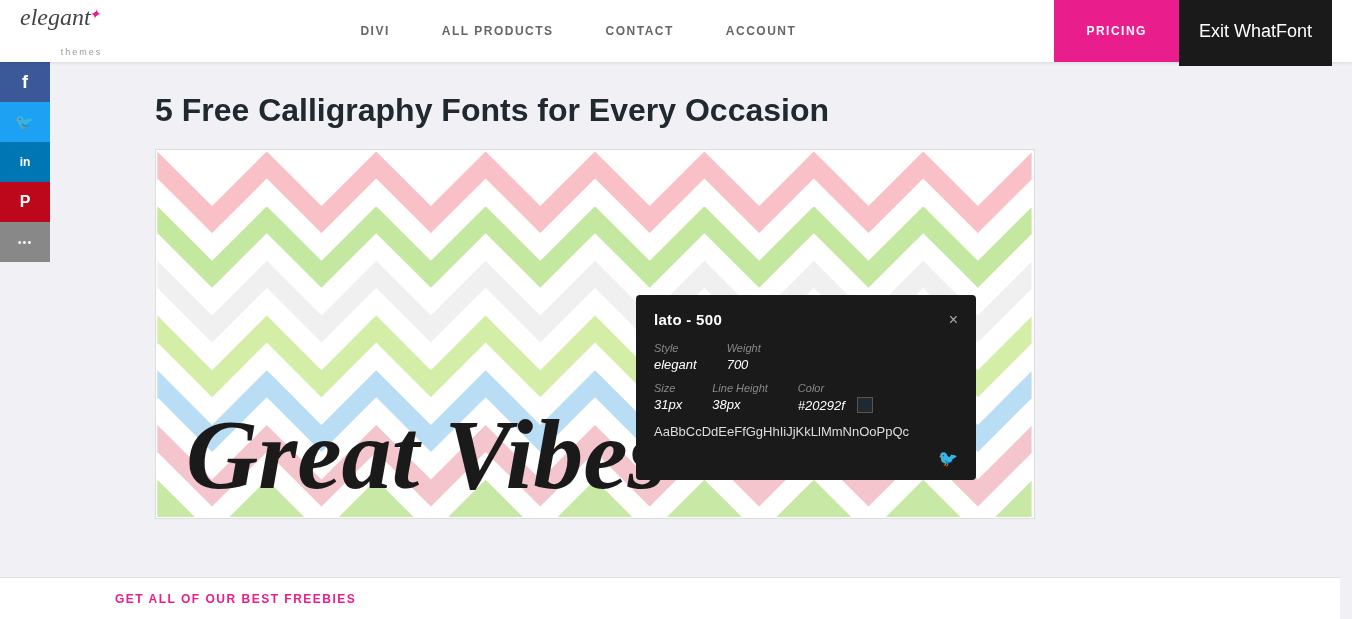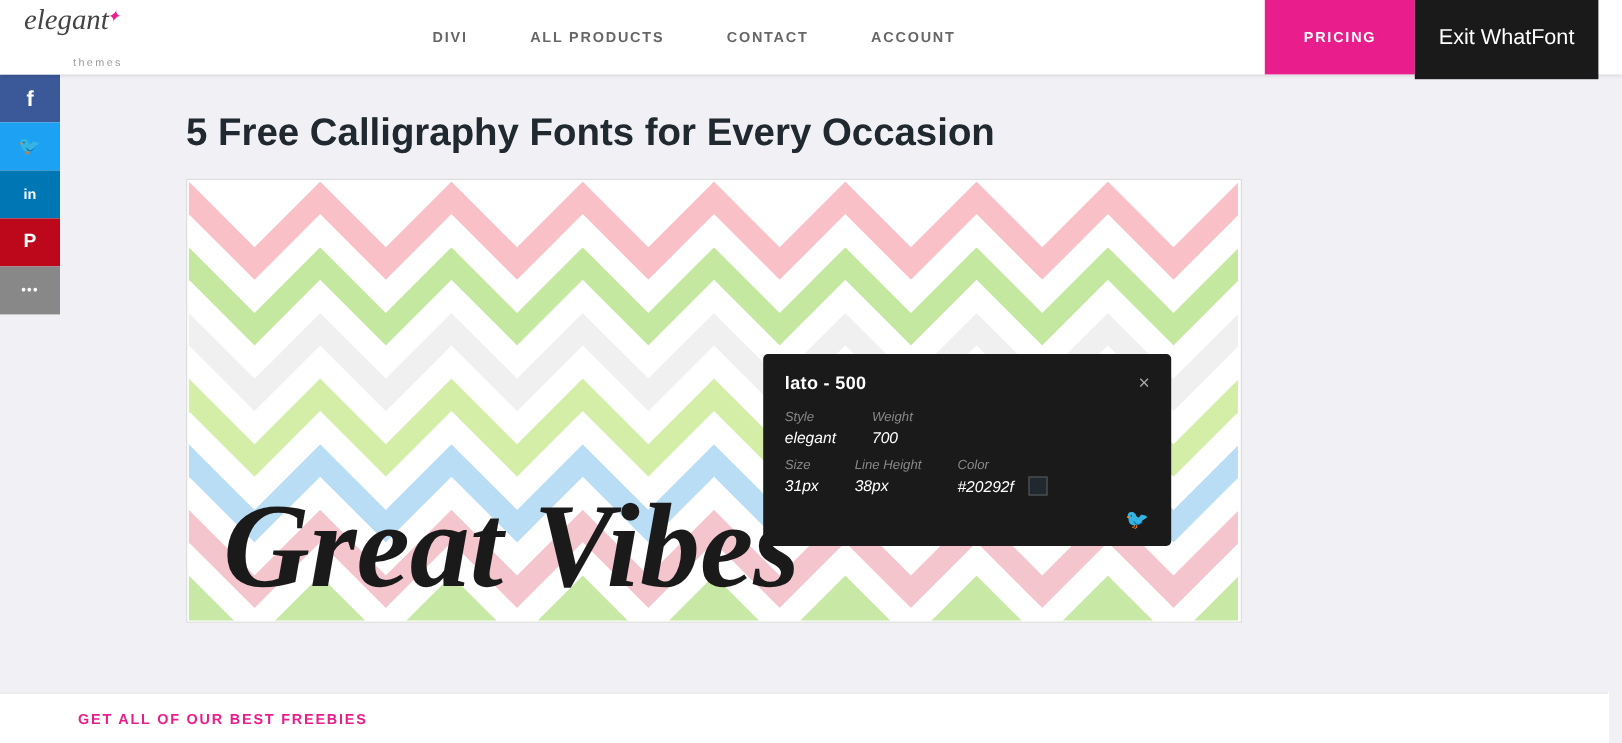--- a/index.html
+++ b/index.html
@@ -224,21 +224,21 @@
     
     .bottom-bar {
       position: fixed;
       bottom: 0;
       left: 0;
       right: 12px;
       height: 42px;
       background: #fff;
       display: flex;
       align-items: center;
-      padding: 0 65px;
+      padding: 0 115px;
       border-top: 1px solid #e0e0e0;
     }
     .bottom-link {
       font-size: 12px;
       font-weight: 700;
       color: #e91e8c;
       letter-spacing: 1.5px;
       text-transform: uppercase;
       cursor: pointer;
     }
@@ -351,20 +351,21 @@
         </div>
         <div class="popup-col">
           <div class="popup-label">Color</div>
           <div style="display:flex;align-items:center;gap:6px;">
             <span class="popup-value">#20292f</span>
             <span class="color-swatch" style="background: rgb(32, 41, 47);"></span>
           </div>
         </div>
       </div>
 
+      <div class="popup-alphabet">AaBbCcDdEeFfGgHhIiJjKkLlMmNnOoPpQc</div>
 
       <div class="popup-footer">
         <span class="twitter-icon-small">🐦</span>
       </div>
     </div>
   </div>
 </div>
 
 <div class="bottom-bar">
   <span class="bottom-link">GET ALL OF OUR BEST FREEBIES</span>

